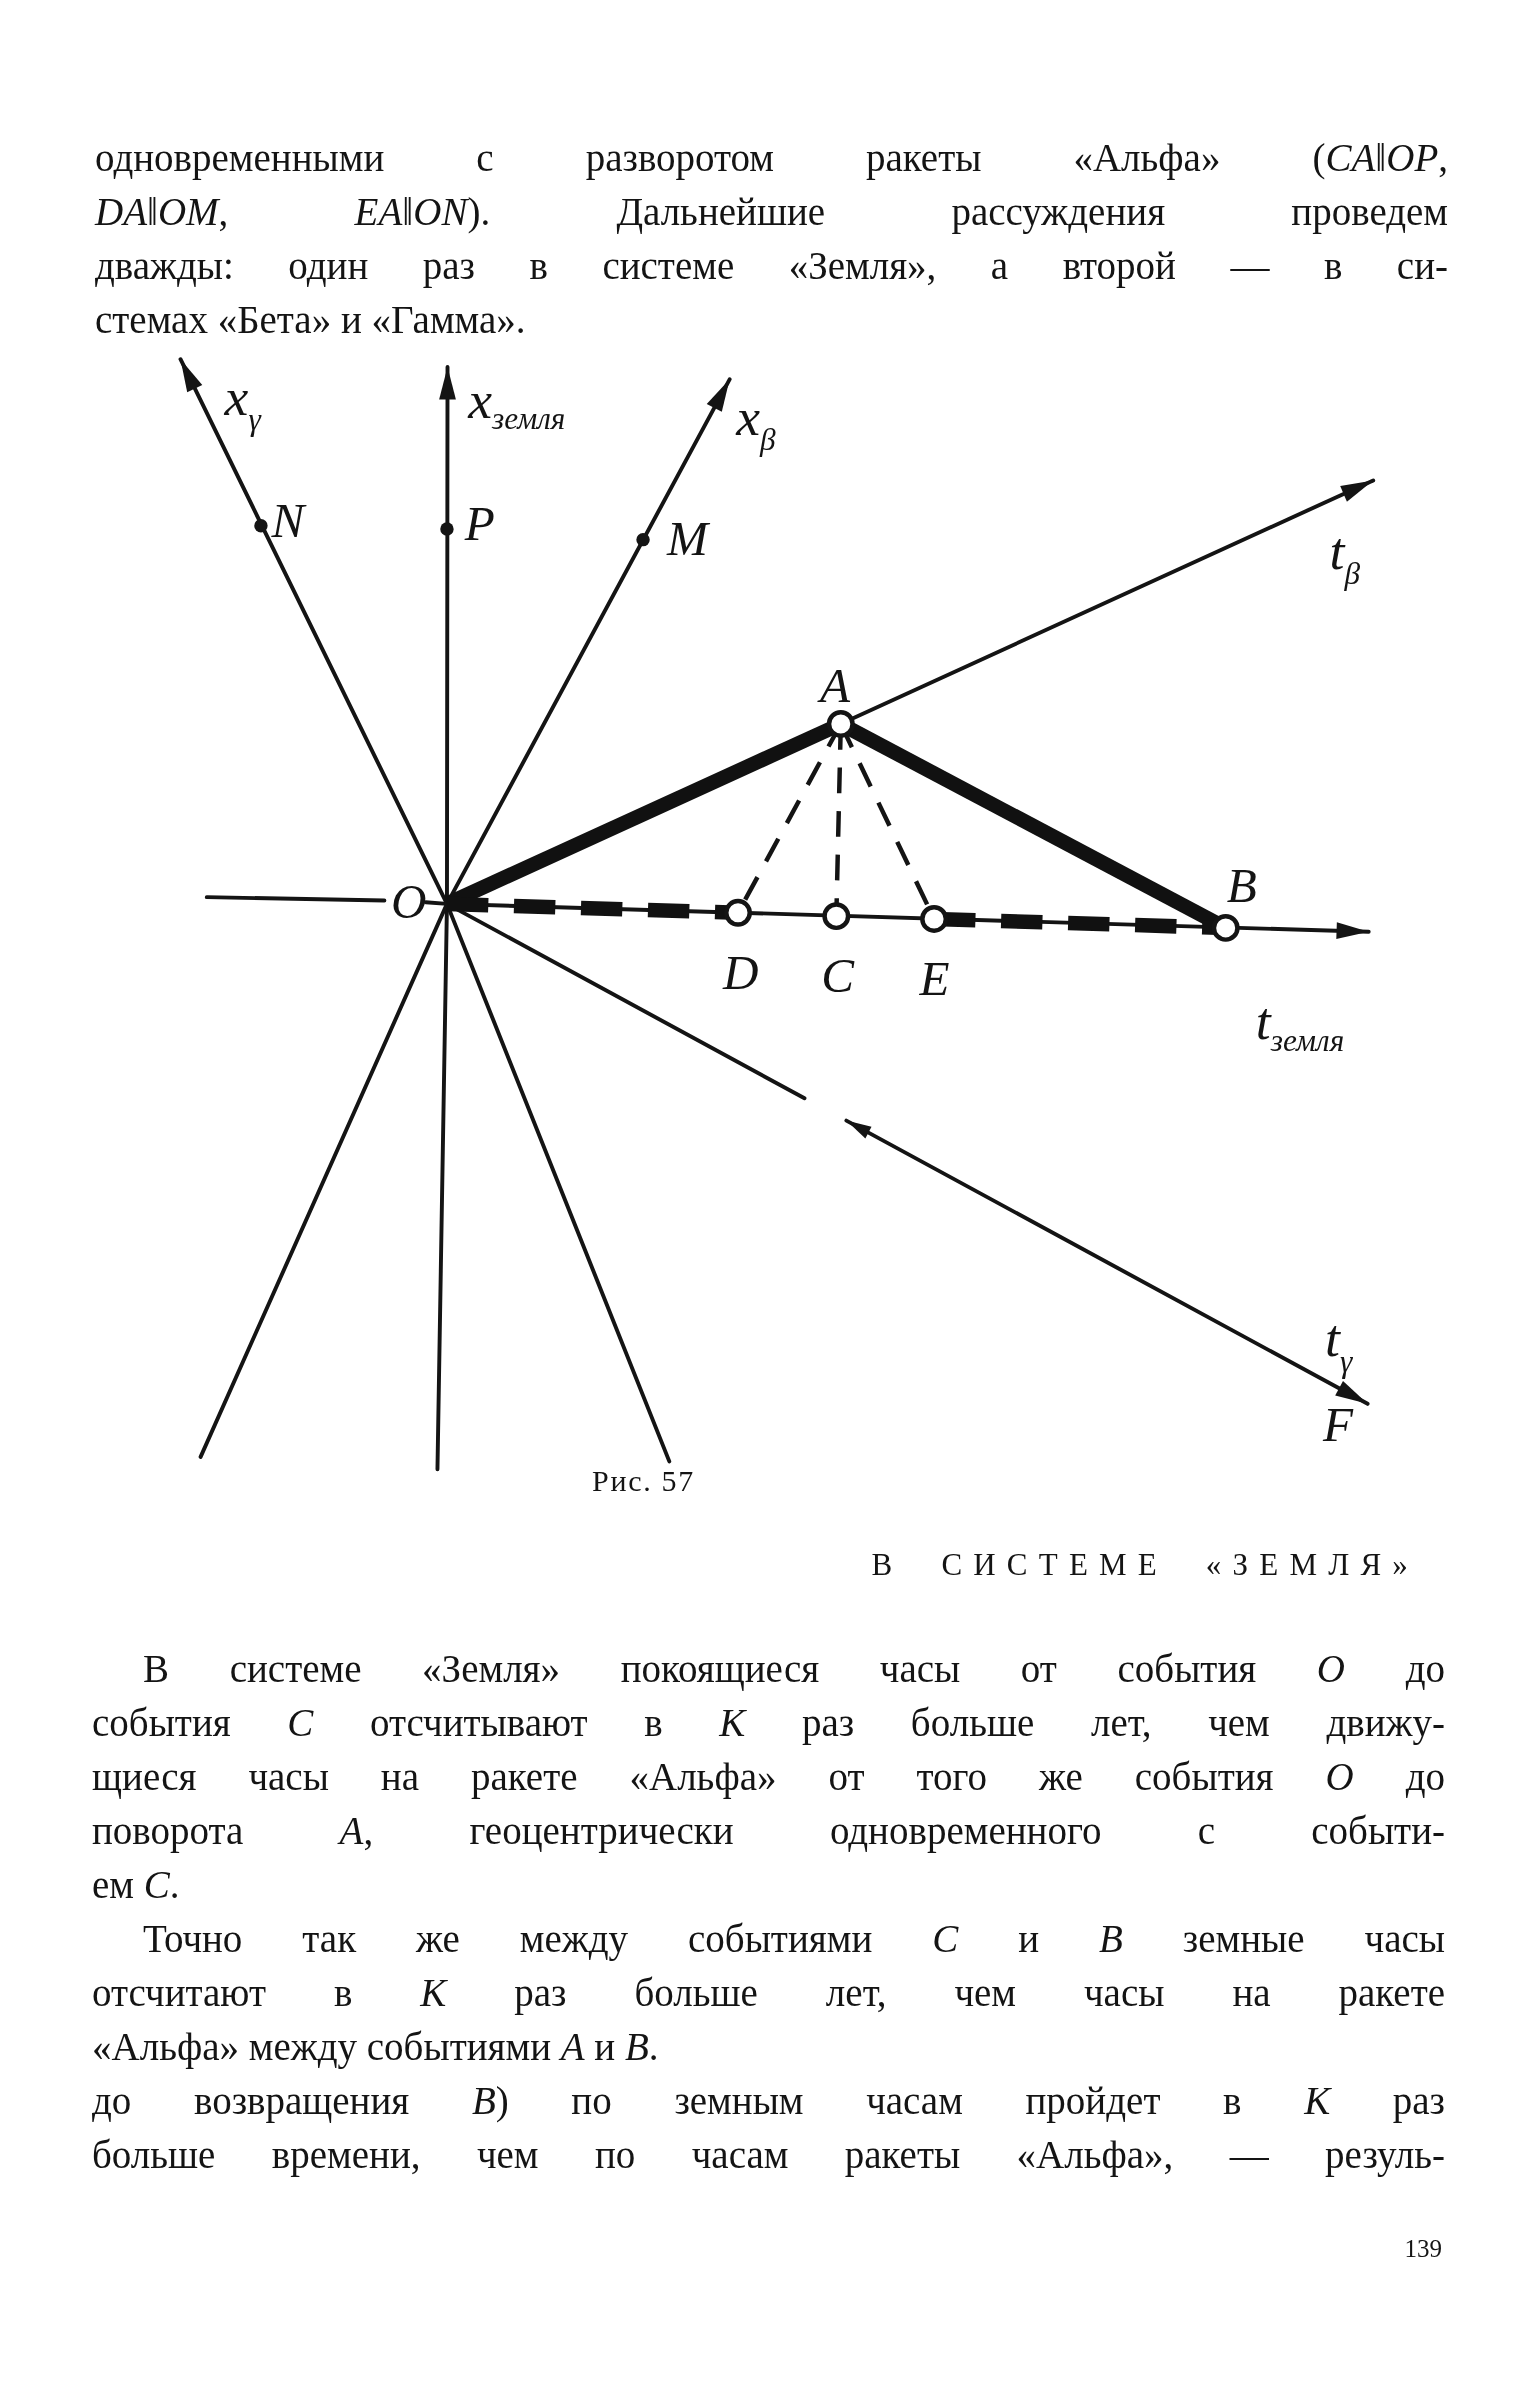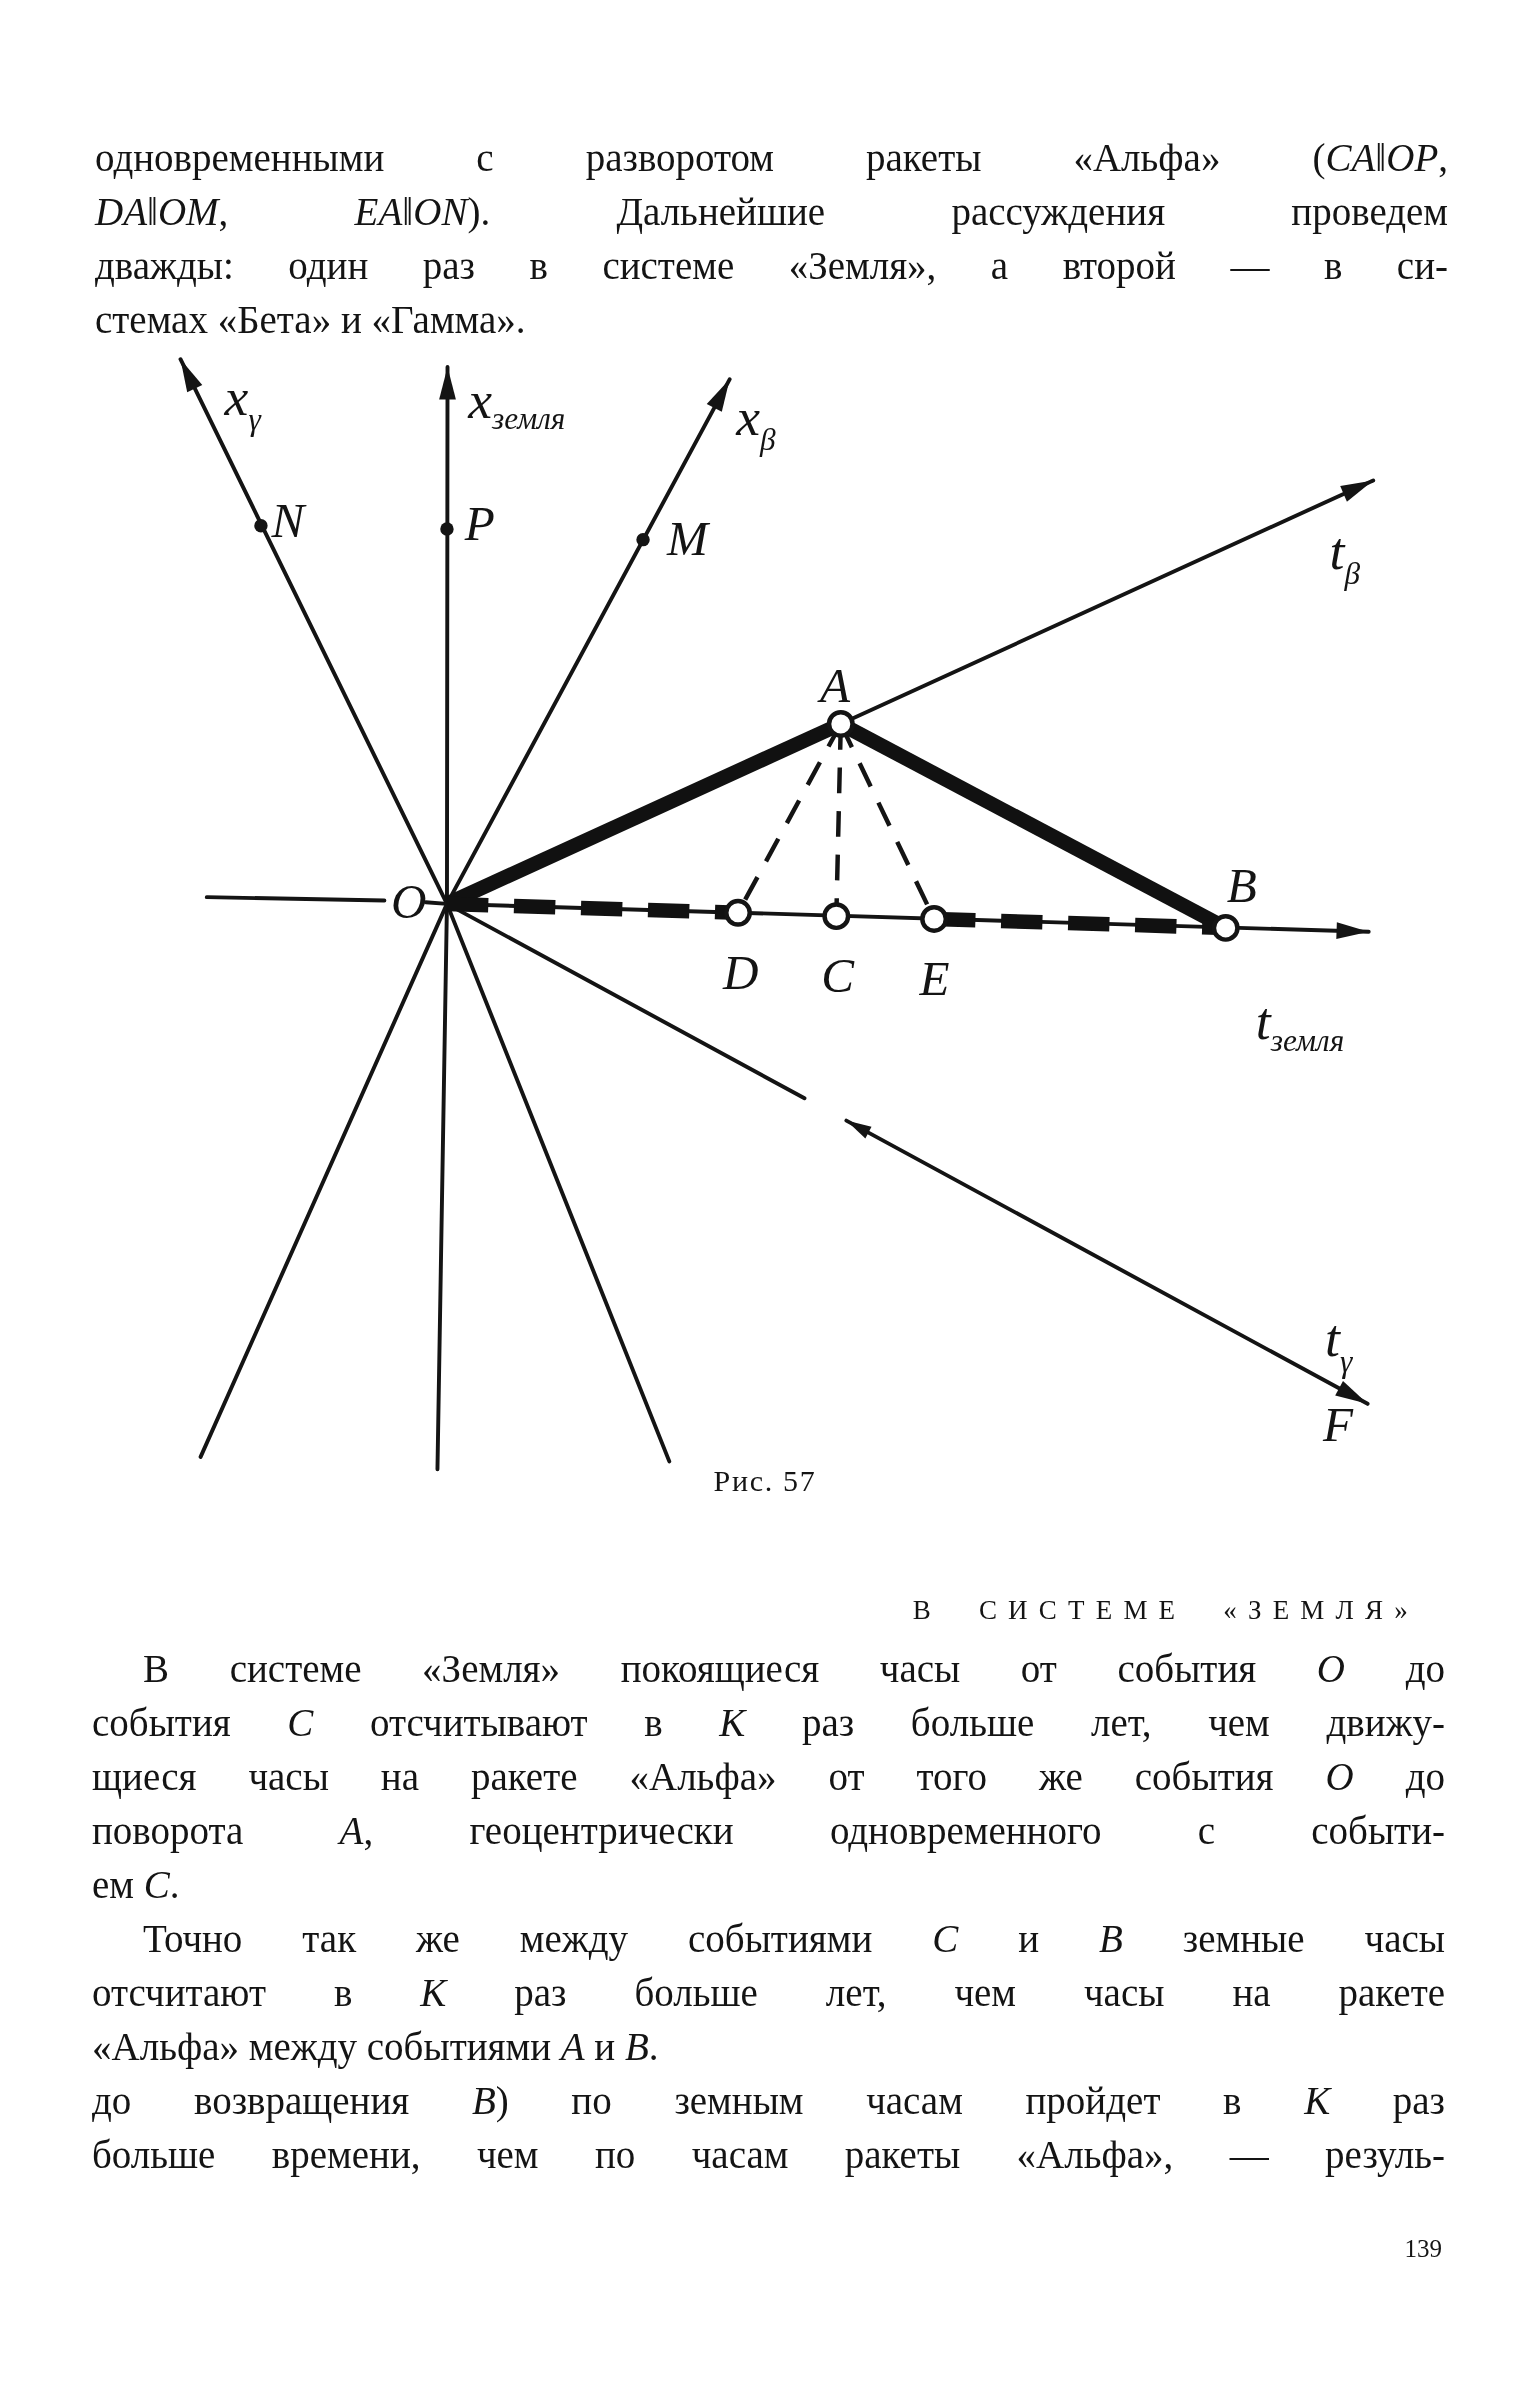--- a/index.html
+++ b/index.html
@@ -13,25 +13,25 @@
   }
   .textblock { position:absolute; font-size:39px; line-height:54px; }
   .tline { text-align:justify; text-align-last:justify; height:54px; }
   .tline.last { text-align-last:auto; }
   .tline.indent { padding-left:51px; }
   .it { font-style:italic; }
   #top-paragraph { left:95px; top:94px; width:1353px;margin-top:37px; }
   #figure-svg { position:absolute; left:0; top:0; }
   #figure-caption {
     position:absolute; left:592px; top:1464px; width:346px;
-    text-align:center; font-size:30px; letter-spacing:1.7px;
+    font-size:30px; letter-spacing:1.7px;
   }
   #section-heading {
     position:absolute; left:95px; top:1547px; width:1324px;
-    text-align:right; font-size:27px; letter-spacing:11.2px; word-spacing:19px;margin-top:48px;
+    text-align:right; font-size:31px; letter-spacing:11.2px; word-spacing:19px;
   }
   #body-text { left:92px; top:1642px; width:1353px; }
   #page-number {
     position:absolute; left:1319px; top:2235px; width:123px;
     text-align:right; font-size:25px;
   }
   svg text {
     font-family:"Liberation Serif","DejaVu Serif",serif;
     font-style:italic; fill:#141414;
   }

